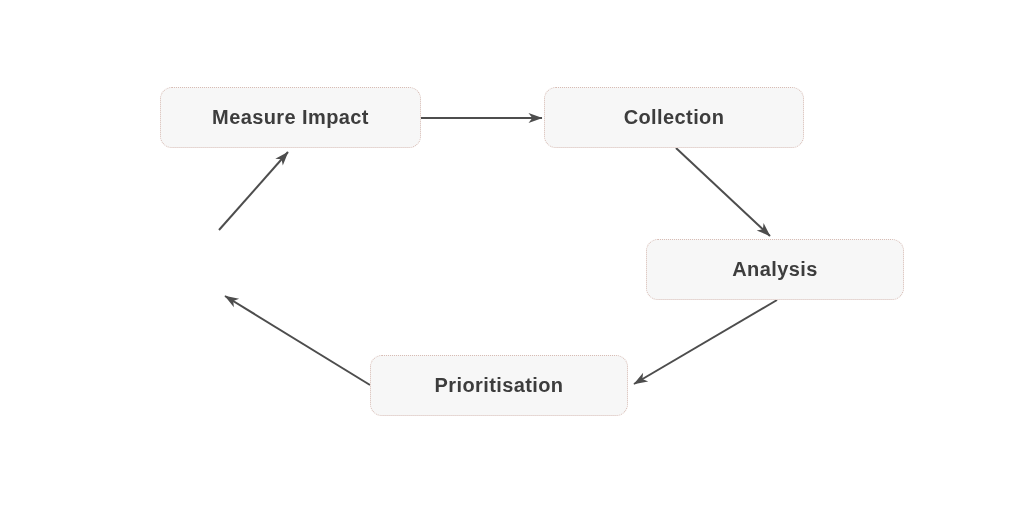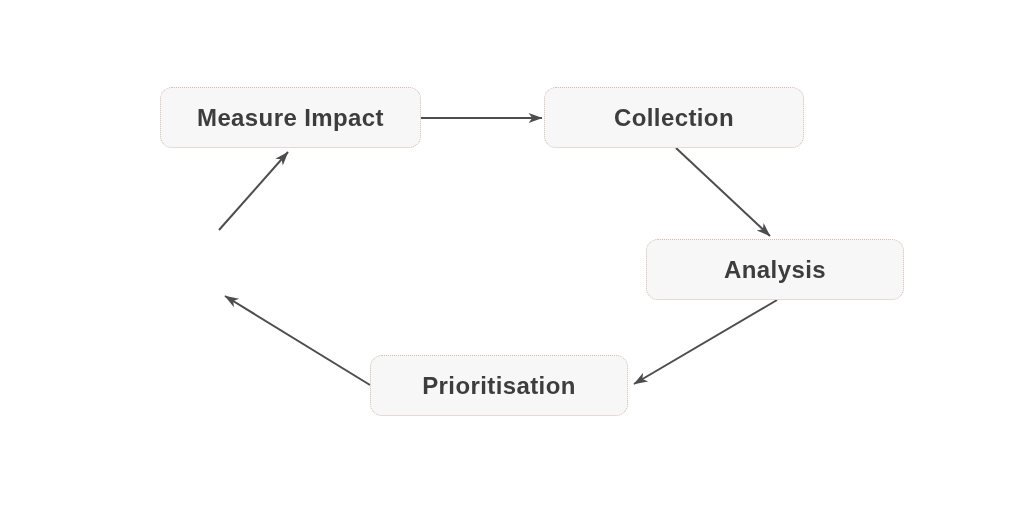--- a/index.html
+++ b/index.html
@@ -32,21 +32,21 @@
     align-items: center;
     justify-content: center;
     background: #f7f7f7;
     border: 1.5px dotted #d8bcb4;
     border-radius: 12px;
     box-sizing: border-box;
     cursor: default;
   }
   .node .label {
     font-weight: bold;
-    font-size: 24px;
+    font-size: 20px;
     letter-spacing: 0.4px;
     color: #3d3d3d;
     white-space: nowrap;
   }
   #node-measure-impact { left: 160px; top: 87px;  width: 261px; height: 61px; }
   #node-collection     { left: 544px; top: 87px;  width: 260px; height: 61px; }
   #node-analysis       { left: 646px; top: 239px; width: 258px; height: 61px; }
   #node-prioritisation { left: 370px; top: 355px; width: 258px; height: 61px; align-items: center; }
   #node-implementation { left: 89px;  top: 231px; width: 258px; height: 62px; }
 </style>

